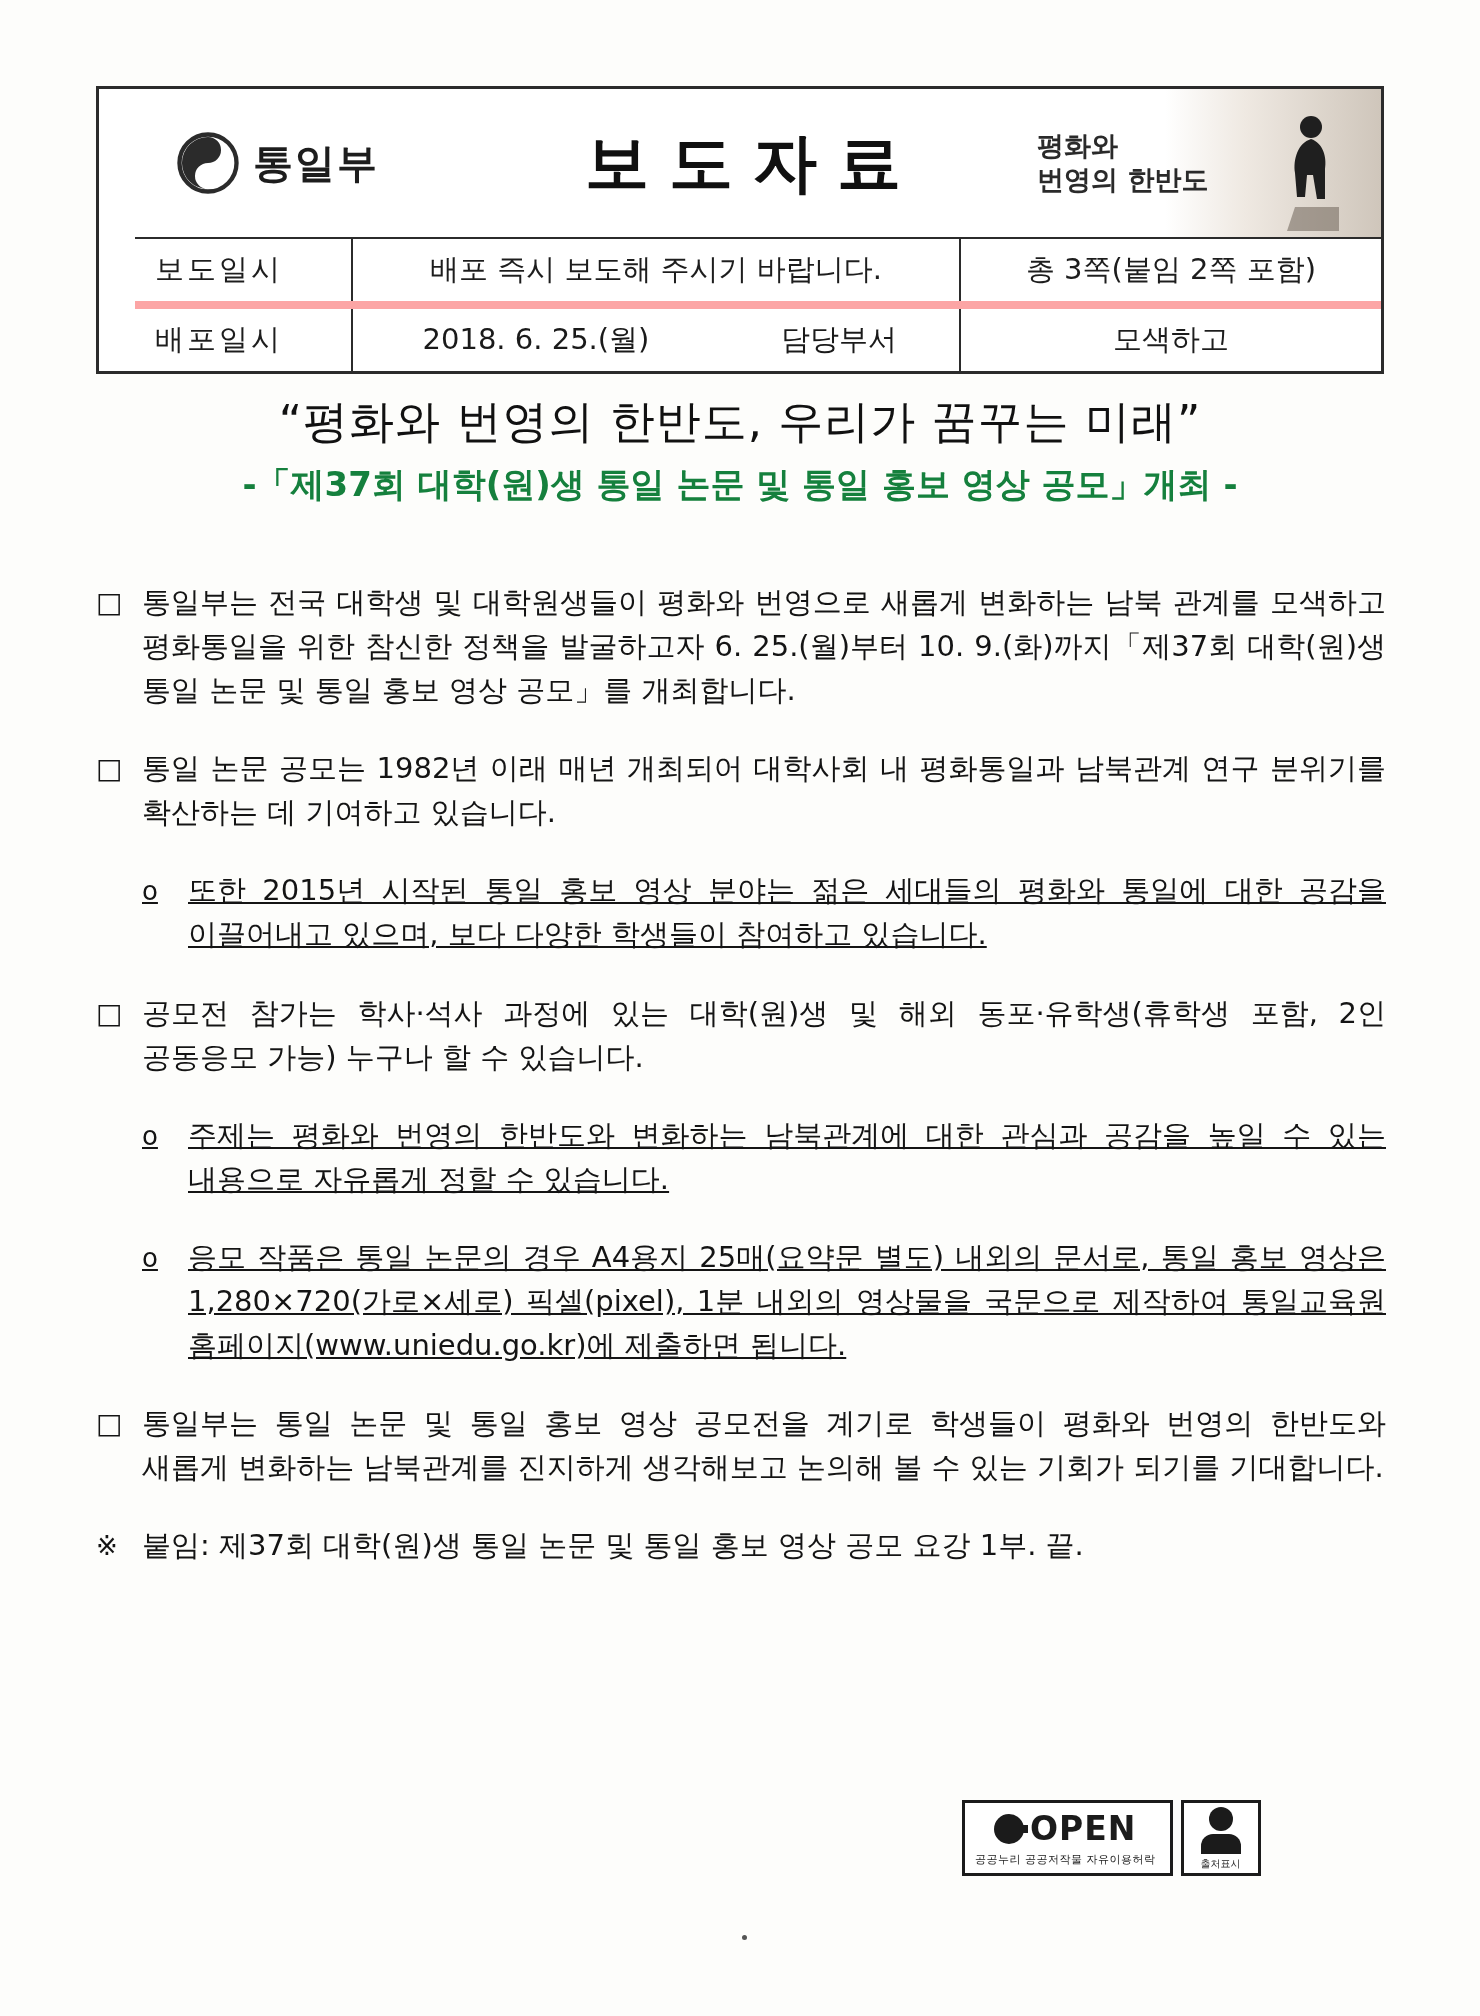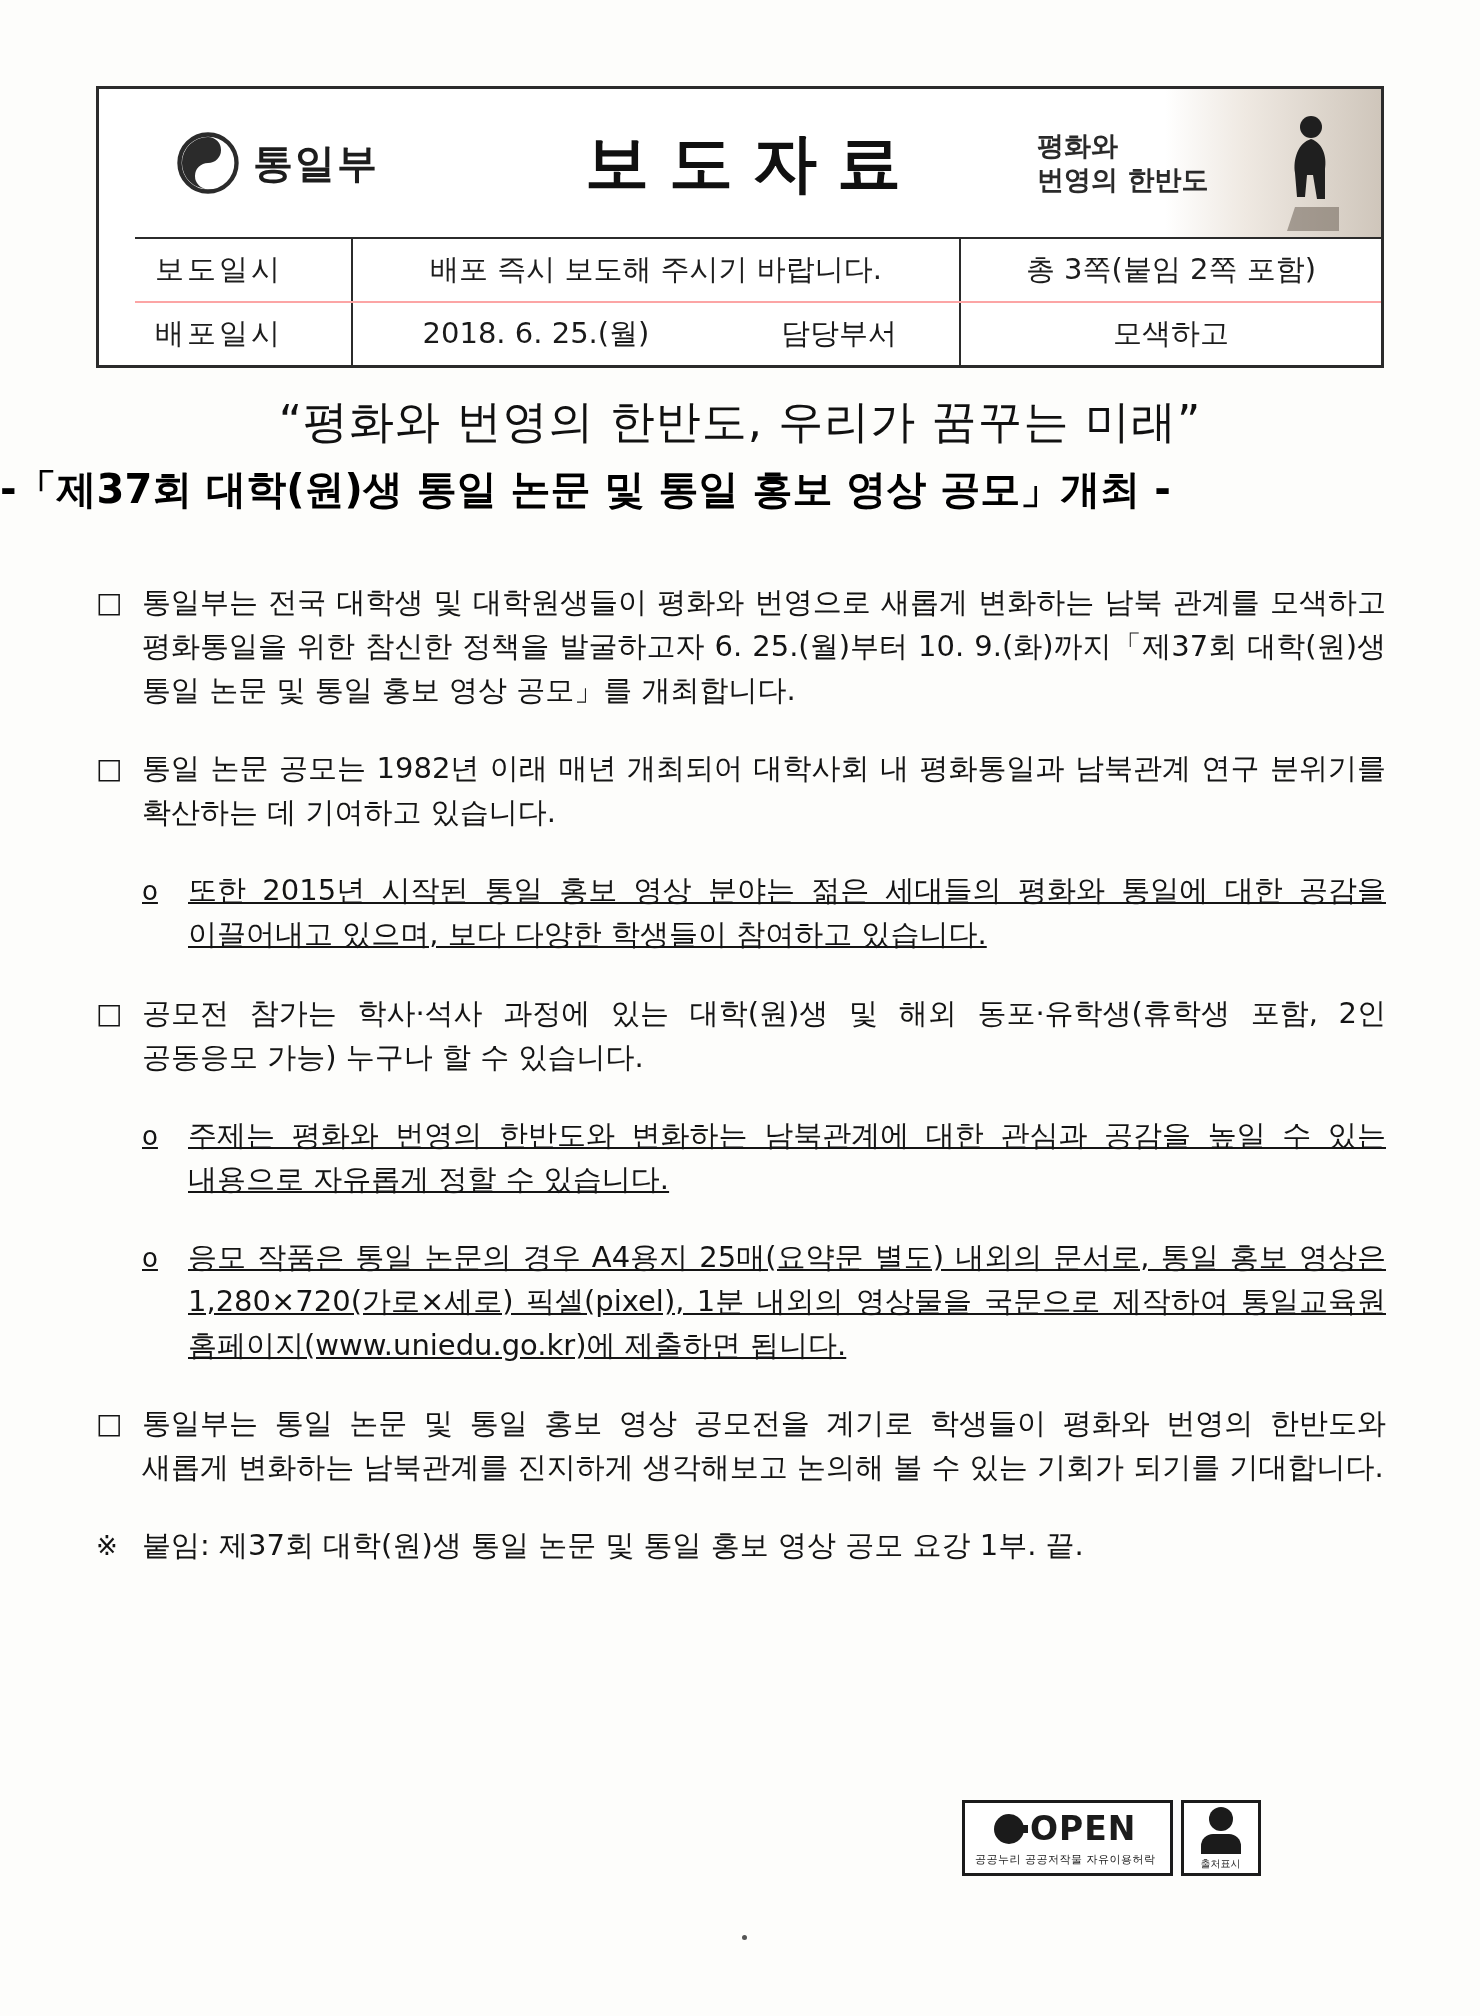--- a/index.html
+++ b/index.html
@@ -95,21 +95,21 @@
   }
   .header-rows {
     display: block;
   }
   .hrow {
     display: flex;
     height: 62px;
     align-items: stretch;
   }
   .hrow + .hrow {
-    border-top: 2px solid #fca5a5;
+    border-top: 8px solid #fca5a5;
   }
   .hcell {
     display: flex;
     align-items: center;
     justify-content: center;
     font-size: 29px;
     color: #1d1d1d;
     box-sizing: border-box;
   }
   .c-label {
@@ -157,23 +157,24 @@
     font-size: 45px;
     font-weight: normal;
     color: #111;
     letter-spacing: 1px;
   }
   .title-sub {
     position: absolute;
     left: 0;
     right: 0;
     top: 462px;
-    font-size: 40px;
+    text-align: center;
+    font-size: 34px;
     font-weight: bold;
-    color: #000000;
+    color: #15803d;
   }
   
   .body {
     position: absolute;
     left: 96px;
     top: 580px;
     width: 1290px;
   }
   .para {
     display: flex;

